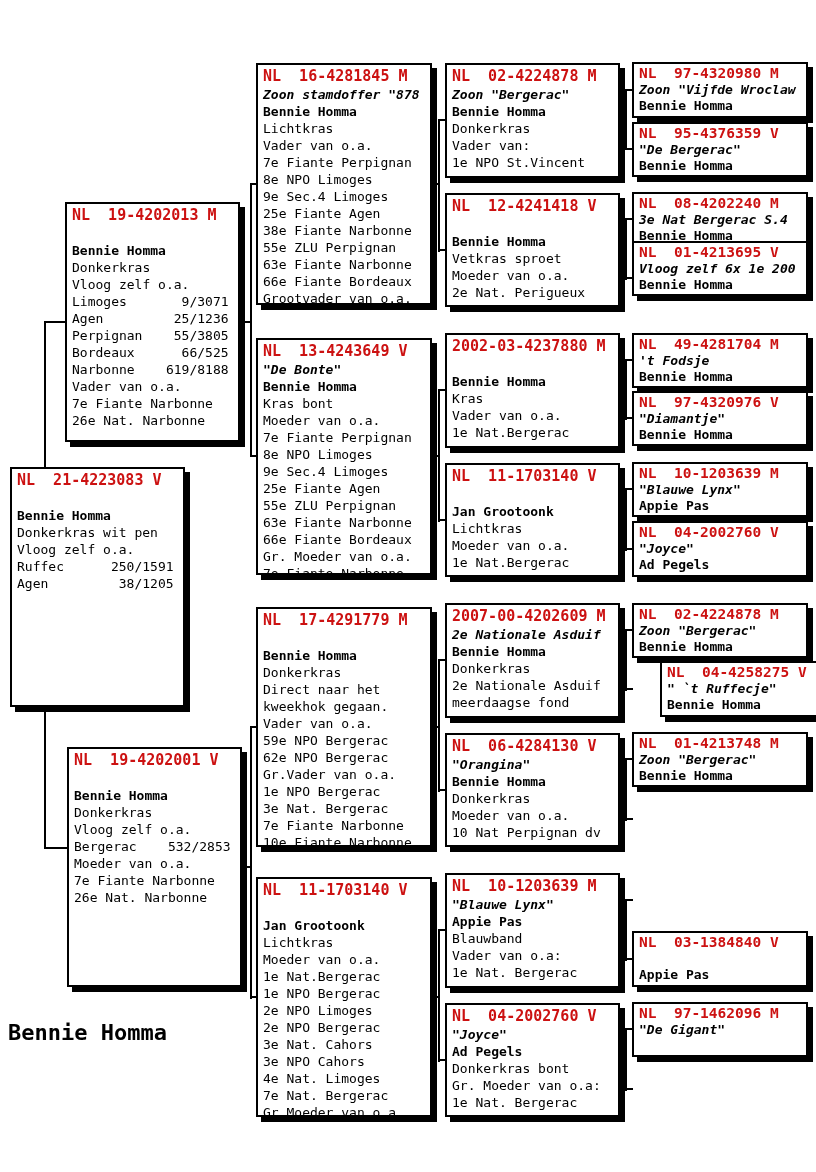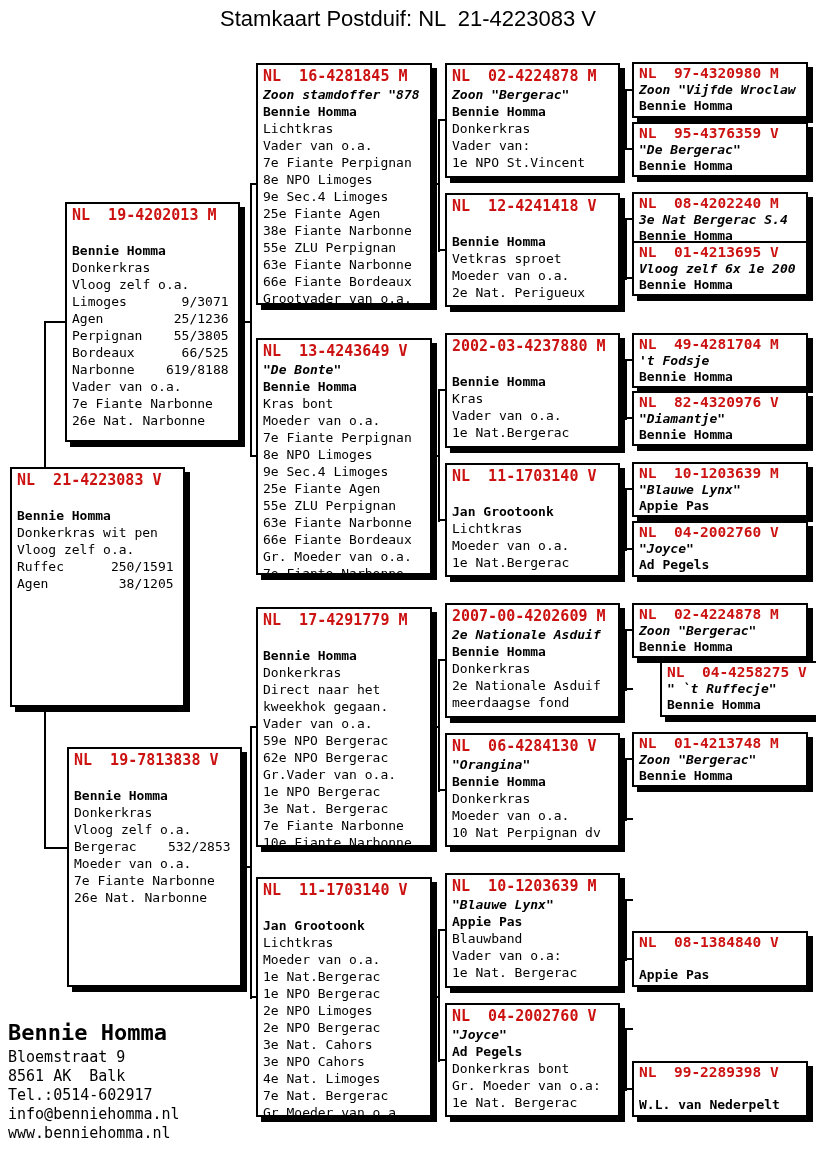--- a/index.html
+++ b/index.html
@@ -21,21 +21,20 @@
   .breeder{font-size:22px;font-weight:bold;line-height:30px;white-space:pre}
   .addr{font-size:15px;line-height:19px;white-space:pre}
   .credit{position:absolute;right:10px;top:1171px;font-family:Liberation Mono, monospace;
           font-weight:bold;font-size:11px;color:#222;white-space:pre}
 </style>
 </head>
 <body>
 
 <div id="card">
 
-  <div class="title">Stamkaart Postduif: NL  21-4223083 V</div>
 
   <div class="box" style="left:10px;top:467px;width:175px;height:240px">
     <div class="ring">NL  21-4223083 V</div>
     <div class="nick"></div>
     <div class="owner">Bennie Homma</div>
     <div class="details">Donkerkras wit pen
 Vloog zelf o.a.
 Ruffec      250/1591
 Agen         38/1205</div>
   </div>
@@ -49,21 +48,21 @@
 Limoges       9/3071
 Agen         25/1236
 Perpignan    55/3805
 Bordeaux      66/525
 Narbonne    619/8188
 Vader van o.a.
 7e Fiante Narbonne
 26e Nat. Narbonne</div>
   </div>
   <div class="box" style="left:67px;top:747px;width:175px;height:240px">
-    <div class="ring">NL  19-7813838 V</div>
+    <div class="ring">NL  19-4202001 V</div>
     <div class="nick"></div>
     <div class="owner">Bennie Homma</div>
     <div class="details">Donkerkras
 Vloog zelf o.a.
 Bergerac    532/2853
 Moeder van o.a.
 7e Fiante Narbonne
 26e Nat. Narbonne</div>
   </div>
 
@@ -216,21 +215,21 @@
     <div class="ring">NL  01-4213695 V</div>
     <div class="nick">Vloog zelf 6x 1e 200</div>
     <div class="owner">Bennie Homma</div>
   </div>
   <div class="box sm" style="left:632px;top:333px;width:176px;height:55px">
     <div class="ring">NL  49-4281704 M</div>
     <div class="nick">'t Fodsje</div>
     <div class="owner">Bennie Homma</div>
   </div>
   <div class="box sm" style="left:632px;top:391px;width:176px;height:55px">
-    <div class="ring">NL  82-4320976 V</div>
+    <div class="ring">NL  97-4320976 V</div>
     <div class="nick">"Diamantje"</div>
     <div class="owner">Bennie Homma</div>
   </div>
   <div class="box sm" style="left:632px;top:462px;width:176px;height:55px">
     <div class="ring">NL  10-1203639 M</div>
     <div class="nick">"Blauwe Lynx"</div>
     <div class="owner">Appie Pas</div>
   </div>
   <div class="box sm" style="left:632px;top:521px;width:176px;height:56px">
     <div class="ring">NL  04-2002760 V</div>
@@ -246,28 +245,28 @@
     <div class="ring">NL  04-4258275 V</div>
     <div class="nick">" `t Ruffecje"</div>
     <div class="owner">Bennie Homma</div>
   </div>
   <div class="box sm" style="left:632px;top:732px;width:176px;height:55px">
     <div class="ring">NL  01-4213748 M</div>
     <div class="nick">Zoon "Bergerac"</div>
     <div class="owner">Bennie Homma</div>
   </div>
   <div class="box sm" style="left:632px;top:931px;width:176px;height:56px">
-    <div class="ring">NL  08-1384840 V</div>
+    <div class="ring">NL  03-1384840 V</div>
     <div class="nick"></div>
     <div class="owner">Appie Pas</div>
   </div>
-  <div class="box sm" style="left:632px;top:1061px;width:176px;height:56px">
-    <div class="ring">NL  99-2289398 V</div>
-    <div class="nick"></div>
-    <div class="owner">W.L. van Nederpelt</div>
+  <div class="box sm" style="left:632px;top:1002px;width:176px;height:55px">
+    <div class="ring">NL  97-1462096 M</div>
+    <div class="nick">"De Gigant"</div>
+    <div class="owner"></div>
   </div>
 
   <div class="ln" style="left:44px;top:321px;width:22px;height:2px"></div>
   <div class="ln" style="left:44px;top:321px;width:2px;height:528px"></div>
   <div class="ln" style="left:44px;top:847px;width:24px;height:2px"></div>
   <div class="ln" style="left:238px;top:321px;width:14px;height:2px"></div>
   <div class="ln" style="left:250px;top:183px;width:2px;height:274px"></div>
   <div class="ln" style="left:250px;top:183px;width:8px;height:2px"></div>
   <div class="ln" style="left:250px;top:455px;width:8px;height:2px"></div>
   <div class="ln" style="left:240px;top:866px;width:12px;height:2px"></div>
@@ -318,21 +317,16 @@
   <div class="ln" style="left:625px;top:899px;width:2px;height:62px"></div>
   <div class="ln" style="left:625px;top:899px;width:8px;height:2px"></div>
   <div class="ln" style="left:625px;top:958px;width:8px;height:2px"></div>
   <div class="ln" style="left:618px;top:1059px;width:8px;height:2px"></div>
   <div class="ln" style="left:625px;top:1028px;width:2px;height:63px"></div>
   <div class="ln" style="left:625px;top:1028px;width:8px;height:2px"></div>
   <div class="ln" style="left:625px;top:1088px;width:8px;height:2px"></div>
 
   <div class="footer">
     <div class="breeder">Bennie Homma</div>
-    <div class="addr">Bloemstraat 9
-8561 AK  Balk
-Tel.:0514-602917
-info@benniehomma.nl
-www.benniehomma.nl</div>
   </div>
   <div class="credit">Compuclub © Bennie Homma</div>
 
 </div>
 
 </body></html>

